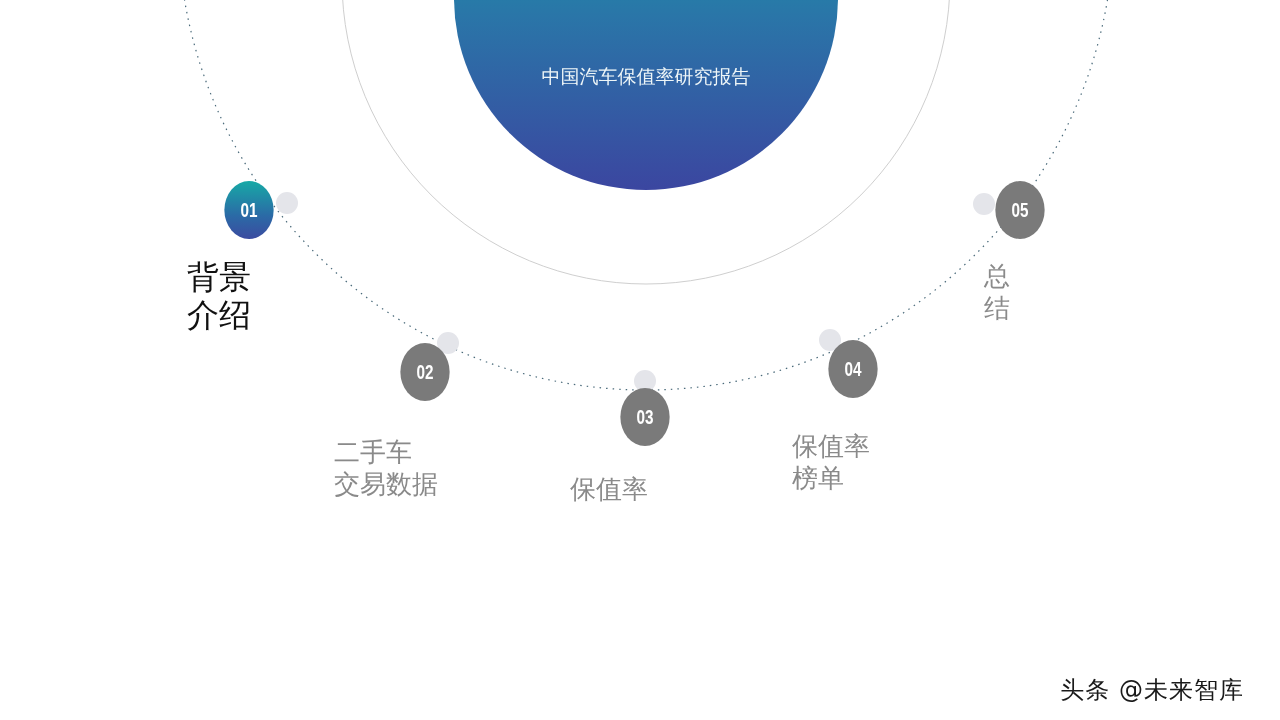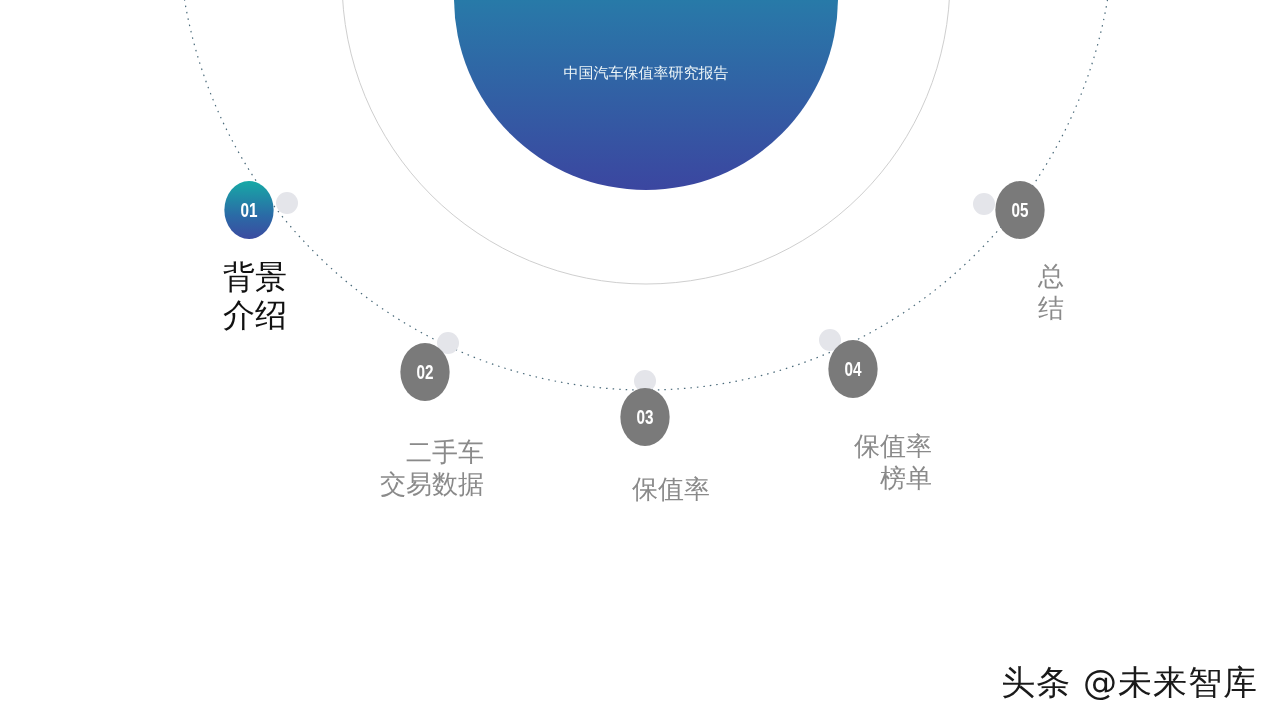--- a/index.html
+++ b/index.html
@@ -1,33 +1,33 @@
 <!DOCTYPE html>
 <html><head>
 <meta charset="utf-8">
 <style>
   html, body { margin:0; padding:0; }
   body { width:1280px; height:720px; position:relative; overflow:hidden; background:#ffffff;
          font-family: "DejaVu Sans", "Liberation Sans", sans-serif; }
   svg.bg { position:absolute; left:0; top:0; }
   .hero-title { position:absolute; left:496px; top:64px; width:300px; text-align:center;
-                color:#eef6f8; font-size:15px; letter-spacing:0px; }
+                color:#eef6f8; font-size:19px; letter-spacing:0px; }
   .node { position:absolute; width:58px; height:58px; border-radius:50%;
           display:flex; align-items:center; justify-content:center;
           color:#ffffff; font-family:"Liberation Sans", sans-serif; font-weight:bold;
           font-size:18px; transform:scaleX(0.85); }
   .node.gray { background:#7a7a7a; }
   .node.active { background:linear-gradient(180deg,#17a9a6 0%,#2b6aa6 60%,#3b4ba0 100%); }
   .node span { display:inline-block; transform:scaleY(1.15); }
   .dot { position:absolute; width:22px; height:22px; border-radius:50%; background:#e4e5ea; }
-  .label { position:absolute; text-align:right; line-height:32px; color:#8a8a8a;
+  .label { position:absolute; text-align:left; line-height:32px; color:#8a8a8a;
            font-size:26px; white-space:nowrap; }
   .label.active { color:#111111; font-size:32px; line-height:38px; }
   .label div { display:block; }
-  .watermark { position:absolute; right:22px; bottom:14px; font-size:34px; color:#1a1a1a;
+  .watermark { position:absolute; right:36px; bottom:14px; font-size:24px; color:#1a1a1a;
                letter-spacing:1px; text-shadow:1px 1px 0 #ffffff, -1px 1px 0 #ffffff; }
 </style>
 </head>
 <body>
 
 <svg class="bg" width="1280" height="720">
   <defs>
     <linearGradient id="heroGrad" x1="0" y1="0" x2="0" y2="1">
       <stop offset="0%" stop-color="#0db3a8"></stop>
       <stop offset="55%" stop-color="#2a75a8"></stop>

